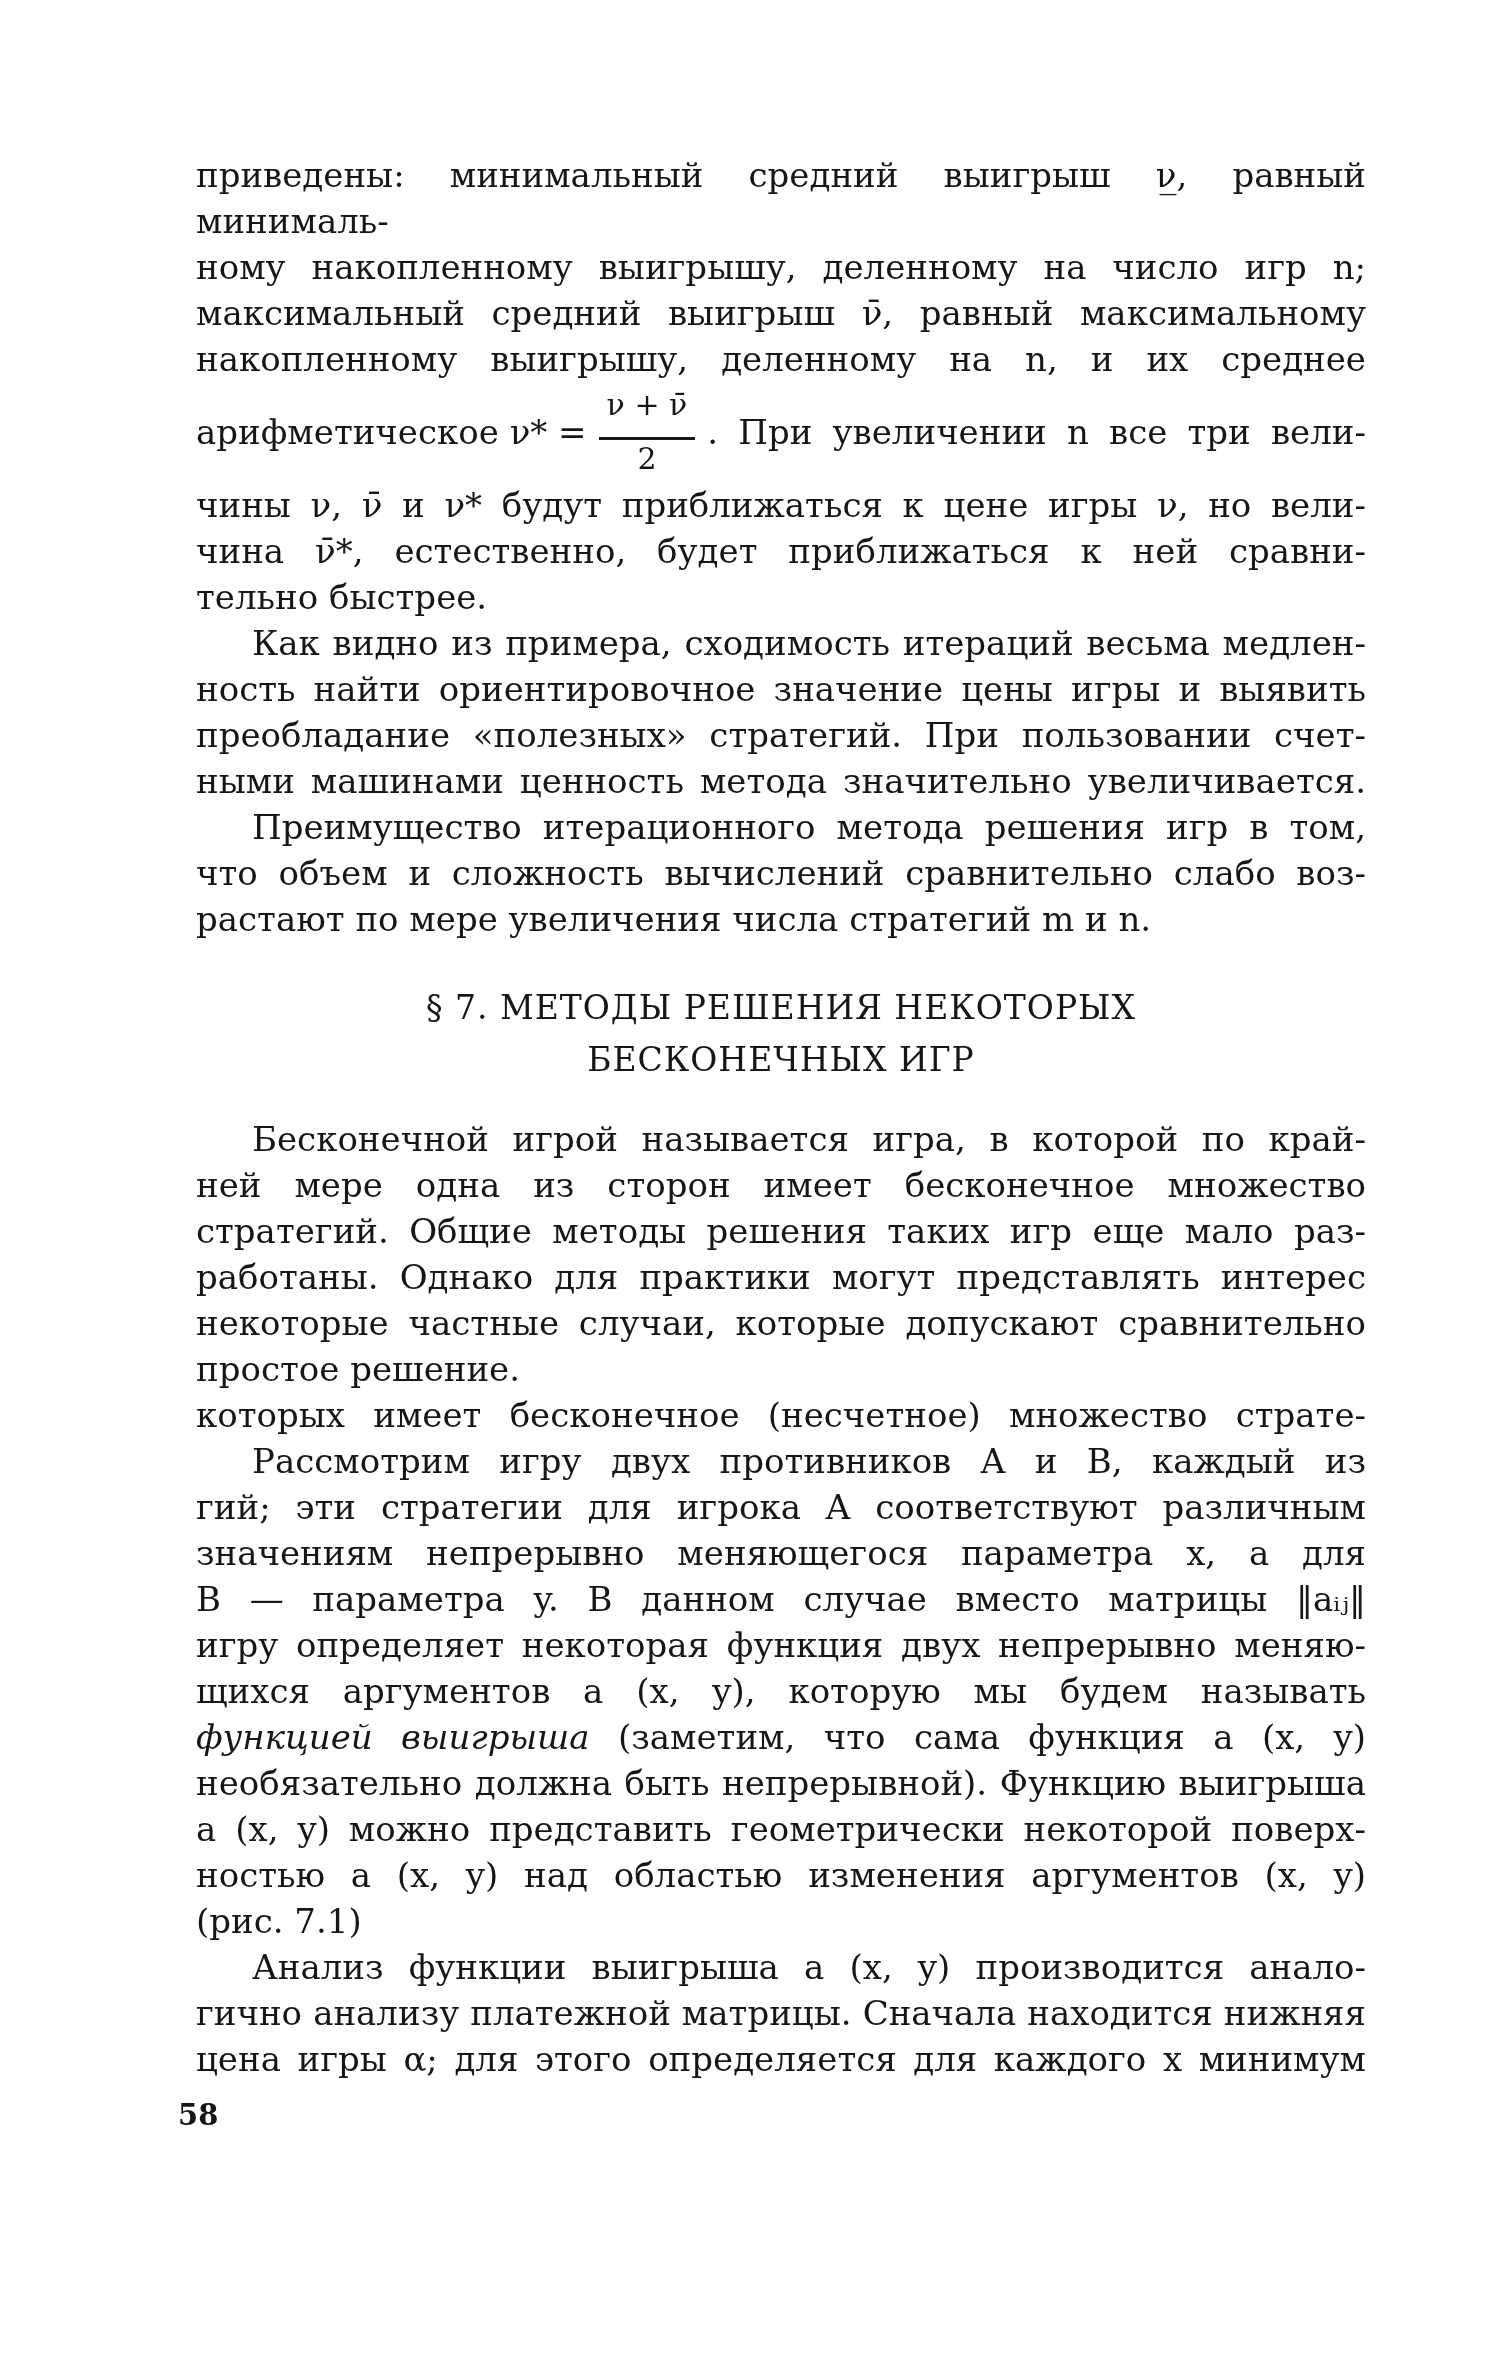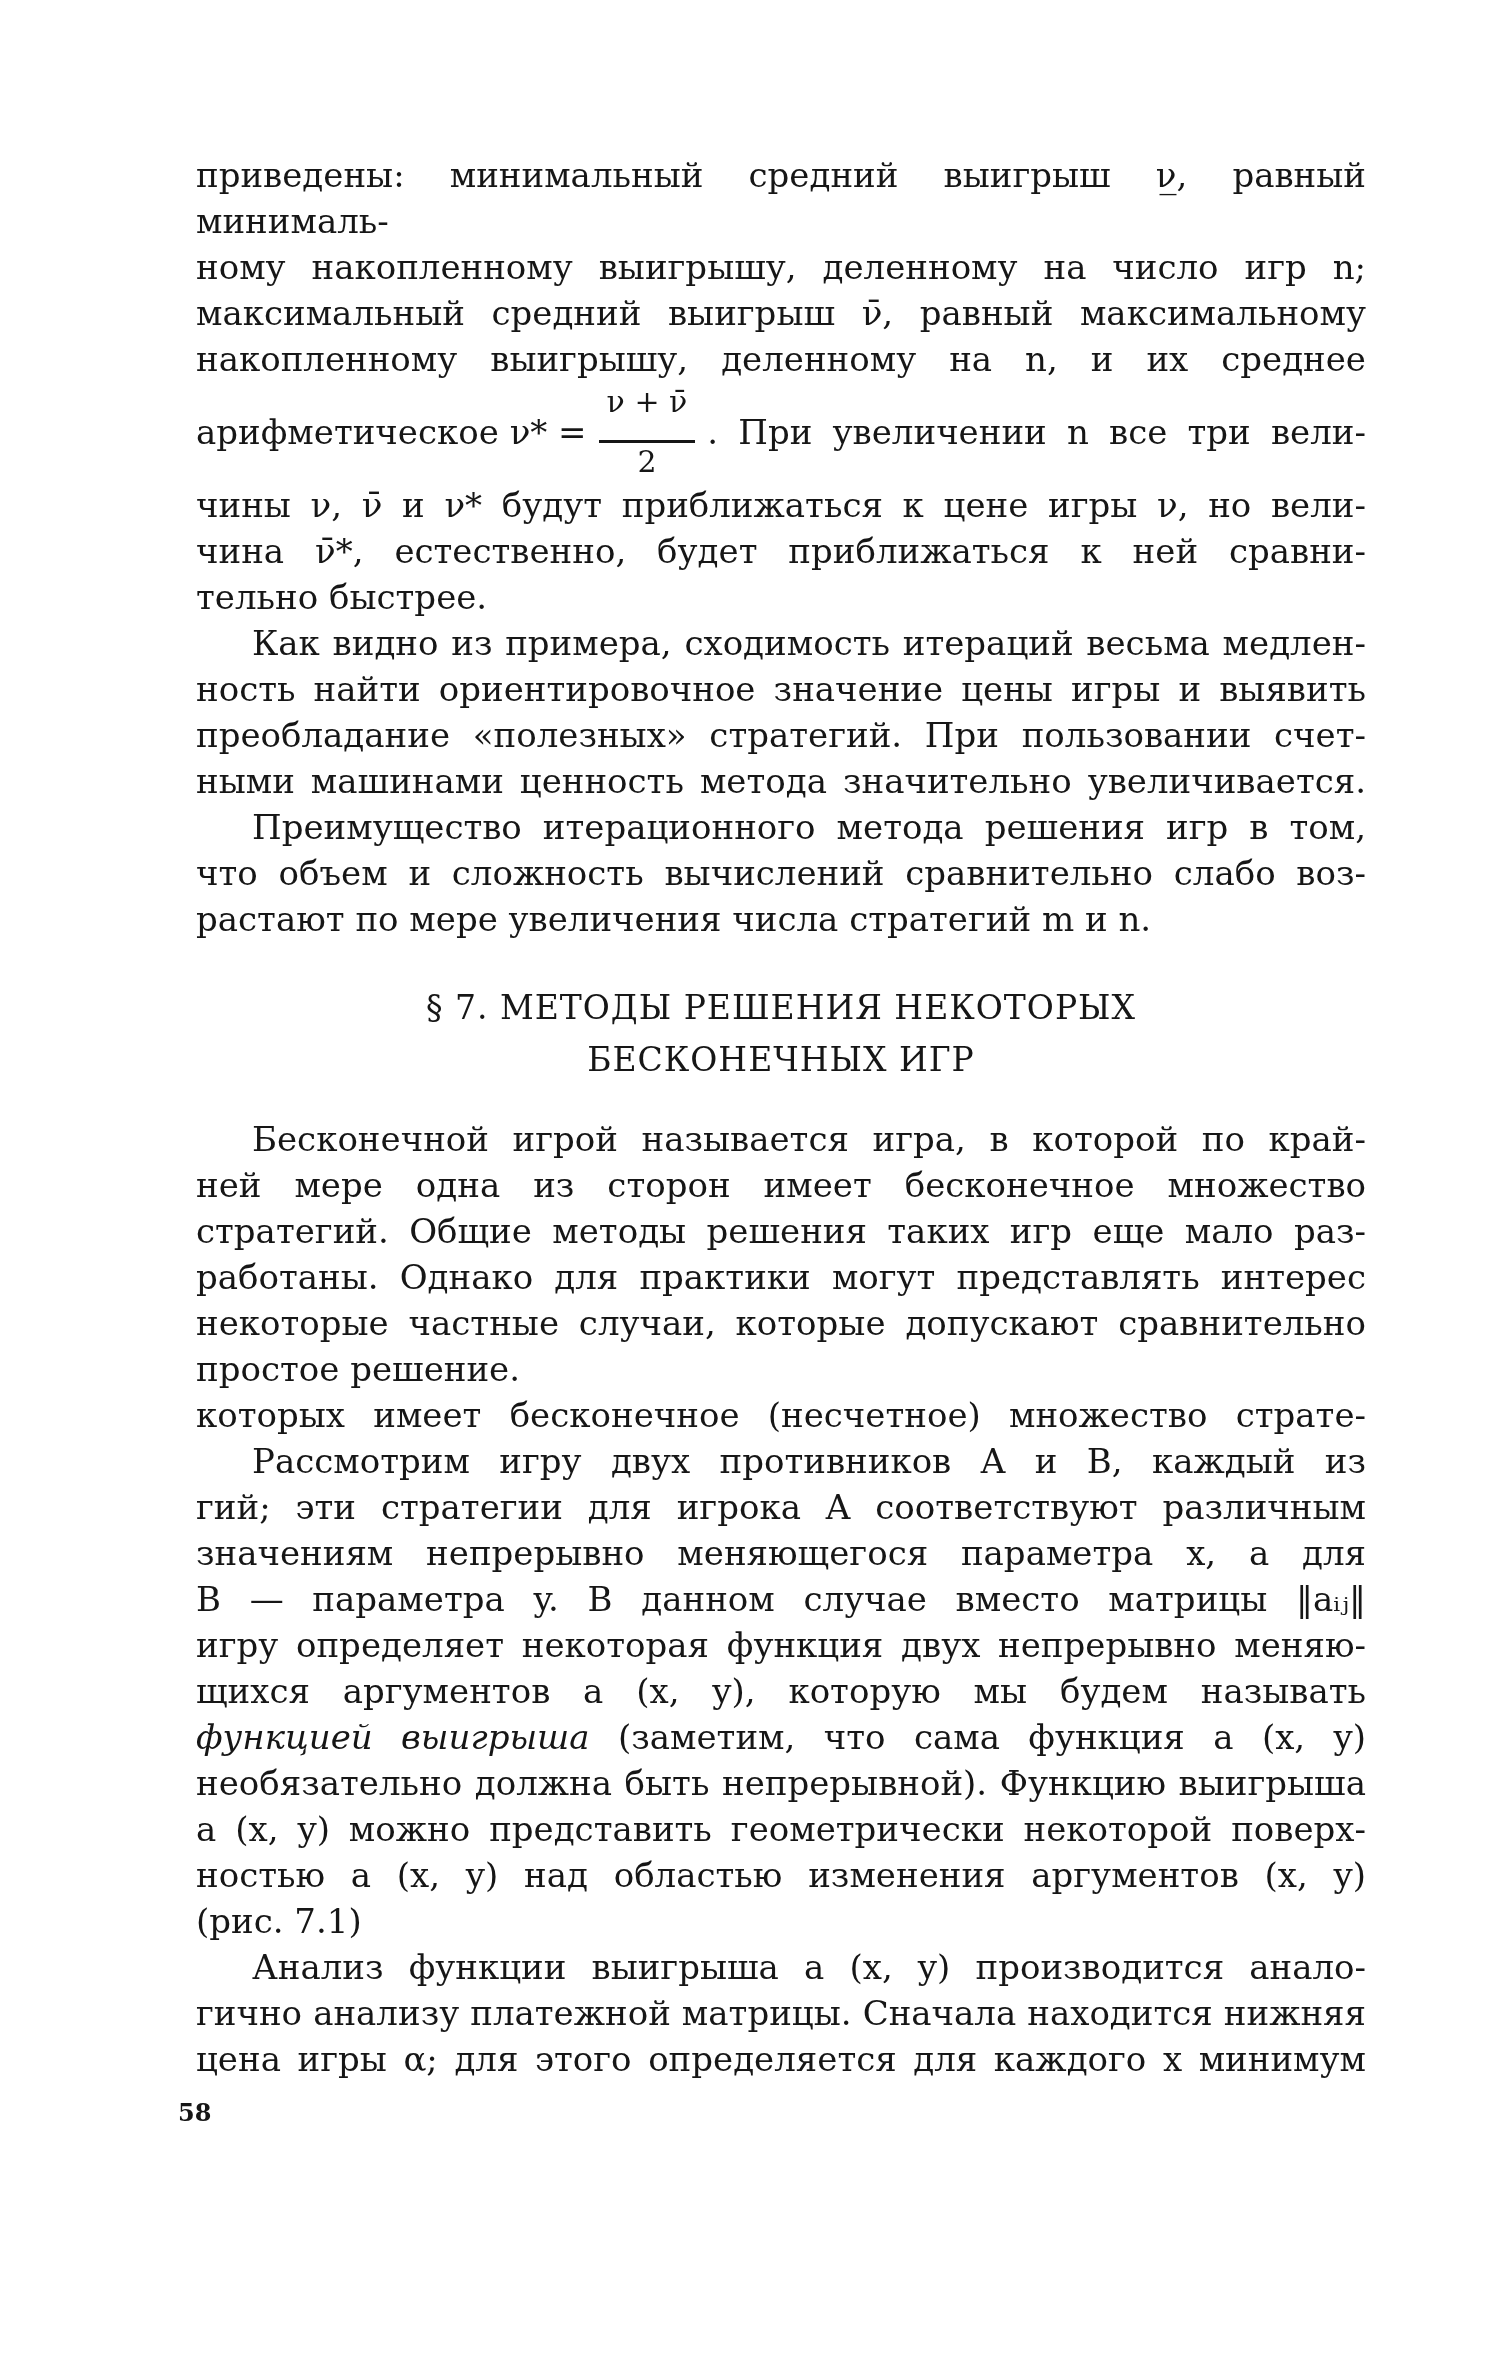--- a/index.html
+++ b/index.html
@@ -62,35 +62,35 @@
   .frac {
     display: inline-flex;
     flex-direction: column;
     align-items: center;
     margin: 0 12px;
     font-size: 30px;
     line-height: 1.15;
   }
   .frac .num {
     border-bottom: 3px solid #161616;
-    padding: 0 8px 20px;
+    padding: 0 8px 14px;
   }
   .frac .den {
     padding-top: 2px;
   }
   .formula-post {
     flex: 1;
     text-align: justify;
     text-align-last: justify;
   }
   .page-number {
     position: absolute;
     left: 178px;
     top: 2098px;
-    font-size: 24px;
+    font-size: 29px;
     font-weight: bold;
   }
 </style>
 </head>
 <body>
 
 <div class="book-page">
   <div class="text-block">
       <div class="line">приведены: минимальный средний выигрыш ν̲, равный минималь-</div>
       <div class="line">ному накопленному выигрышу, деленному на число игр n;</div>

